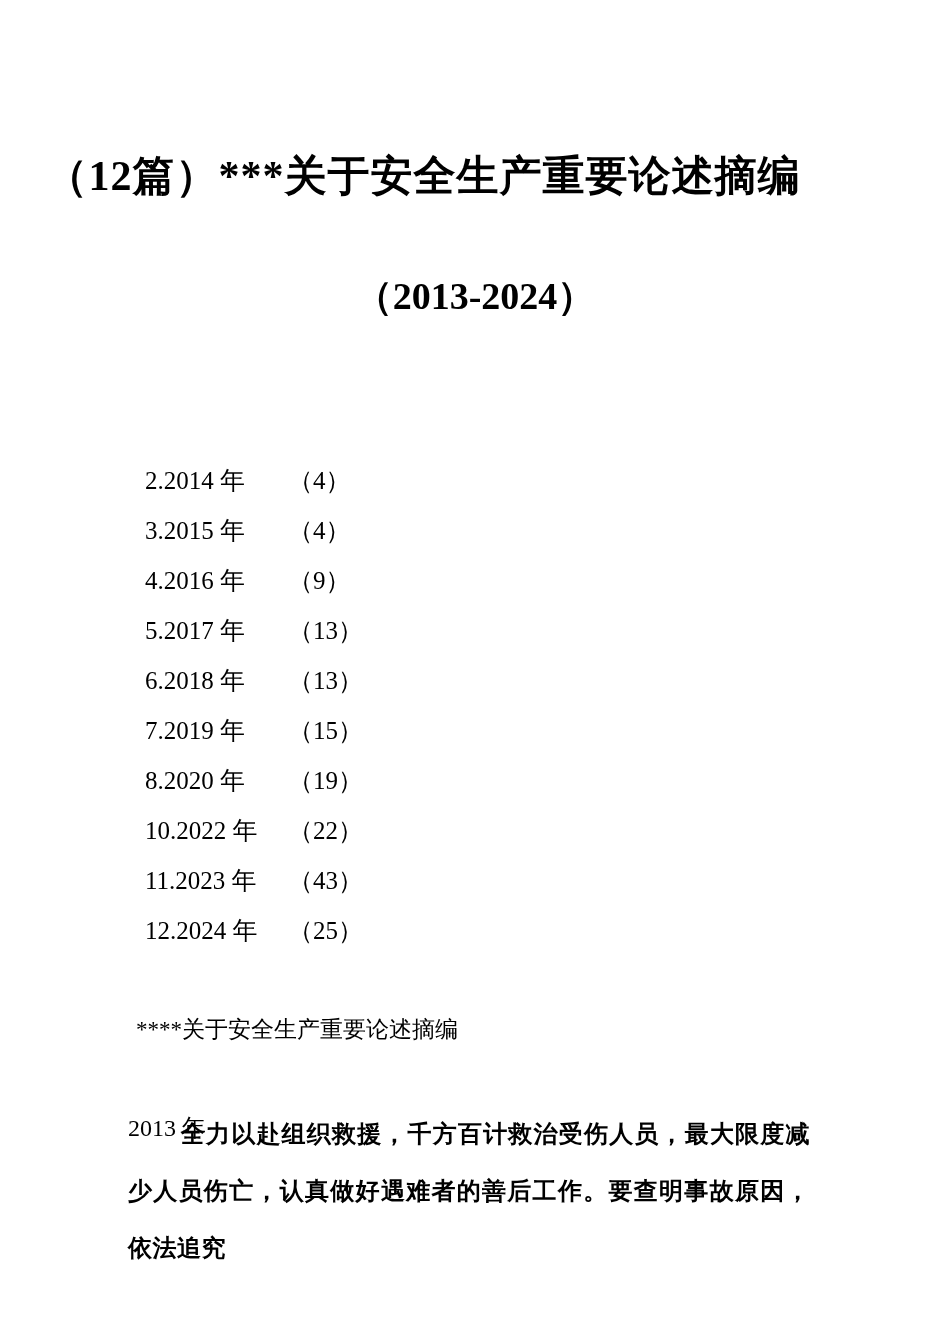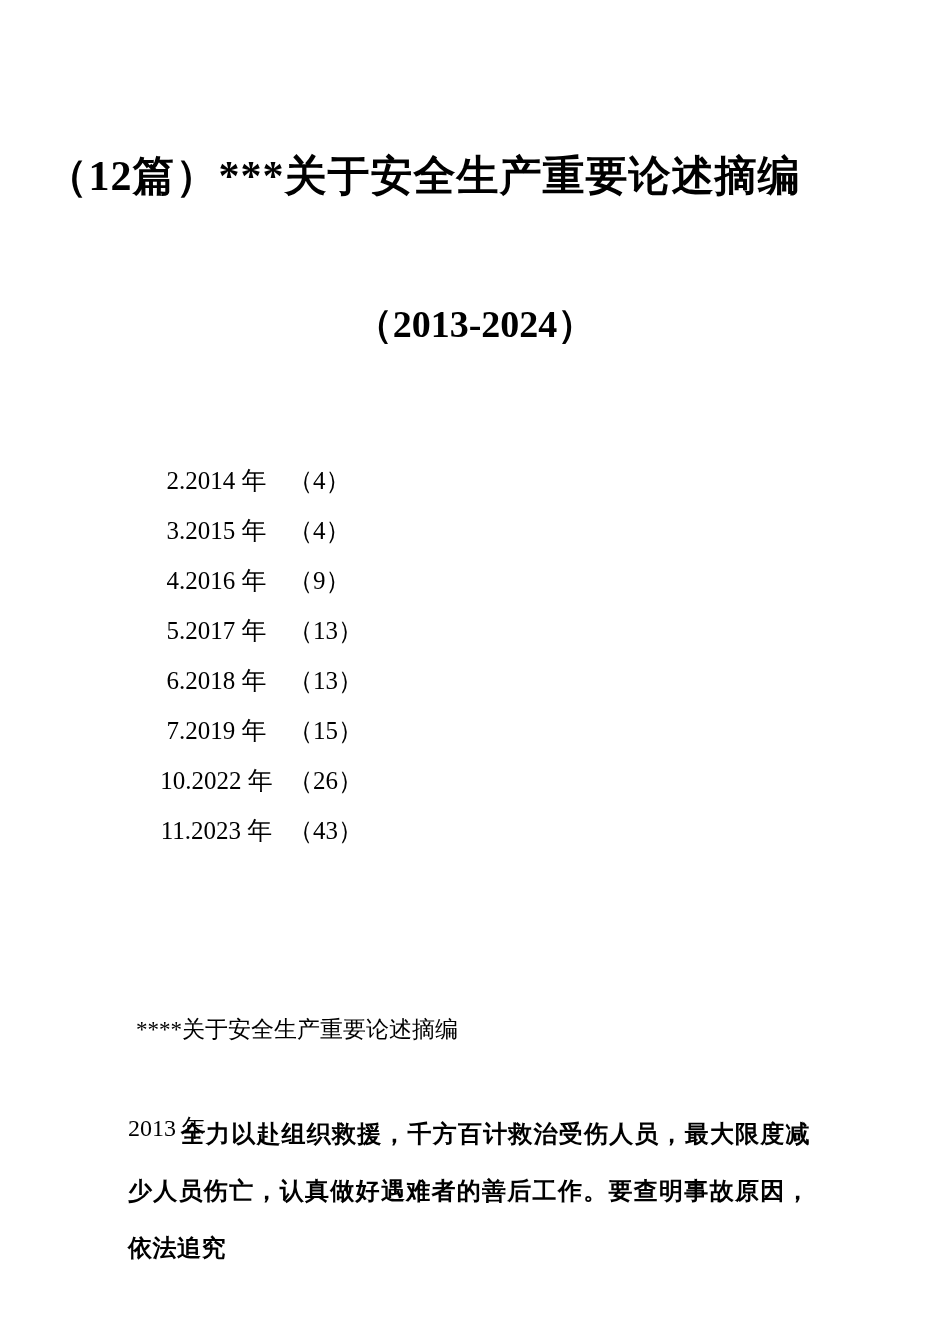--- a/index.html
+++ b/index.html
@@ -30,39 +30,37 @@
   }
   .doc-subtitle {
     position: absolute;
     top: 274px;
     left: 0;
     width: 950px;
     text-align: center;
     font-size: 38px;
     font-weight: 700;
     line-height: 44px;
-    margin-top: 28px;
   }
   .toc {
     position: absolute;
     top: 455px;
     left: 145px;
     width: 680px;
   }
   .toc-row {
     display: flex;
     align-items: center;
     height: 50px;
     font-size: 25px;
   }
   .toc-label {
     display: inline-block;
     width: 143px;
     white-space: nowrap;
-    text-align: center;
   }
   .toc-page {
     display: inline-block;
     white-space: nowrap;
   }
   .section-heading {
     position: absolute;
     top: 1014px;
     left: 136px;
     width: 690px;
@@ -121,26 +119,34 @@
     </div>
     <div class="toc-row">
       <span class="toc-label">6.2018 年</span>
       <span class="toc-page">（13）</span>
     </div>
     <div class="toc-row">
       <span class="toc-label">7.2019 年</span>
       <span class="toc-page">（15）</span>
     </div>
     <div class="toc-row">
+      <span class="toc-label">8.2020 年</span>
+      <span class="toc-page">（19）</span>
+    </div>
+    <div class="toc-row">
       <span class="toc-label">10.2022 年</span>
-      <span class="toc-page">（26）</span>
+      <span class="toc-page">（22）</span>
     </div>
     <div class="toc-row">
       <span class="toc-label">11.2023 年</span>
       <span class="toc-page">（43）</span>
+    </div>
+    <div class="toc-row">
+      <span class="toc-label">12.2024 年</span>
+      <span class="toc-page">（25）</span>
     </div>
   </div>
 
   <div class="section-heading">****关于安全生产重要论述摘编</div>
 
   <div class="year-heading">2013 年</div>
 
   <p class="body-paragraph">全力以赴组织救援，千方百计救治受伤人员，最大限度减少人员伤亡，认真做好遇难者的善后工作。要查明事故原因，依法追究</p>
 
 </div>

